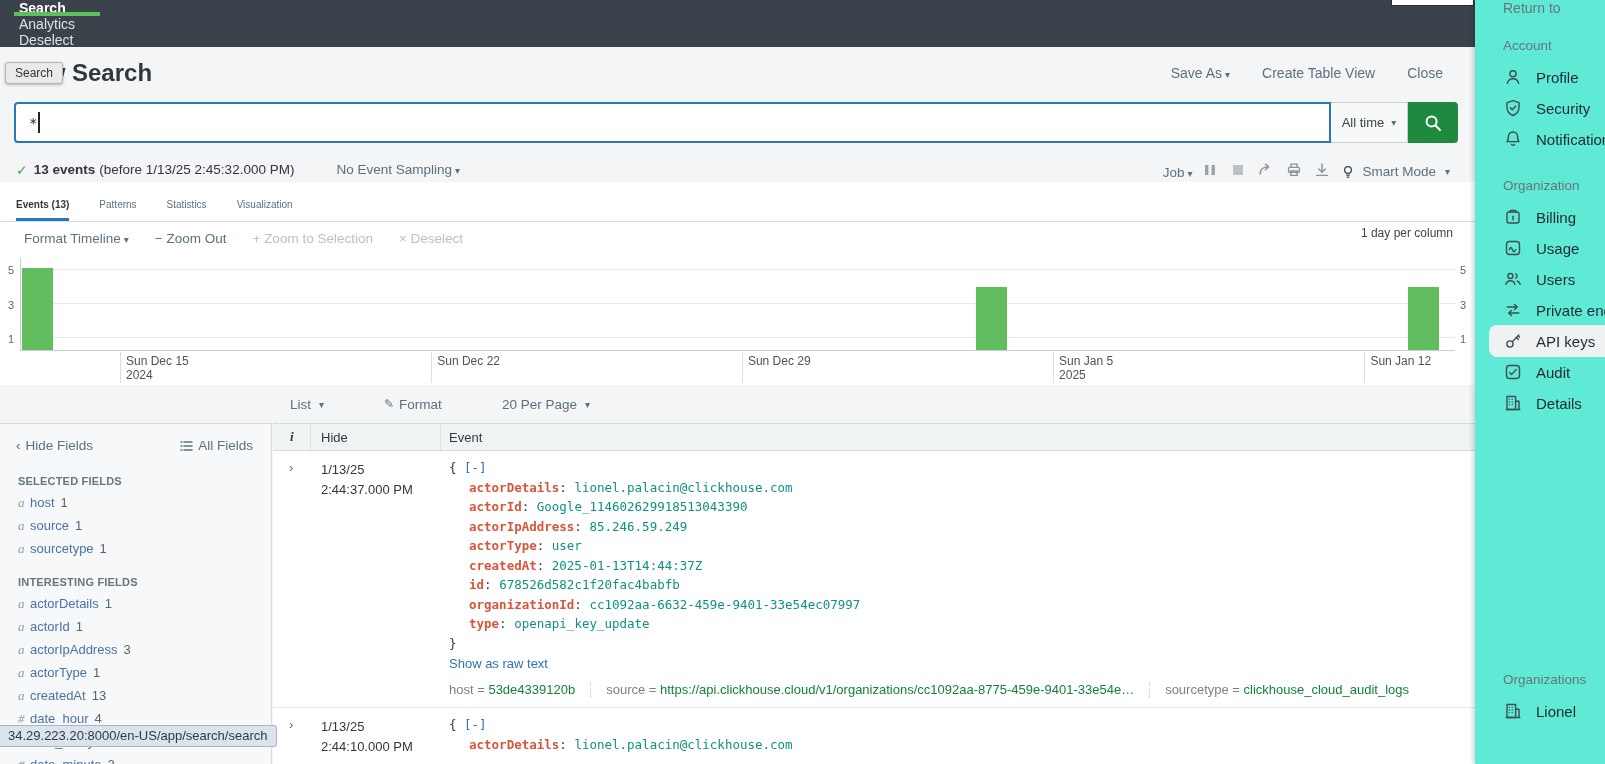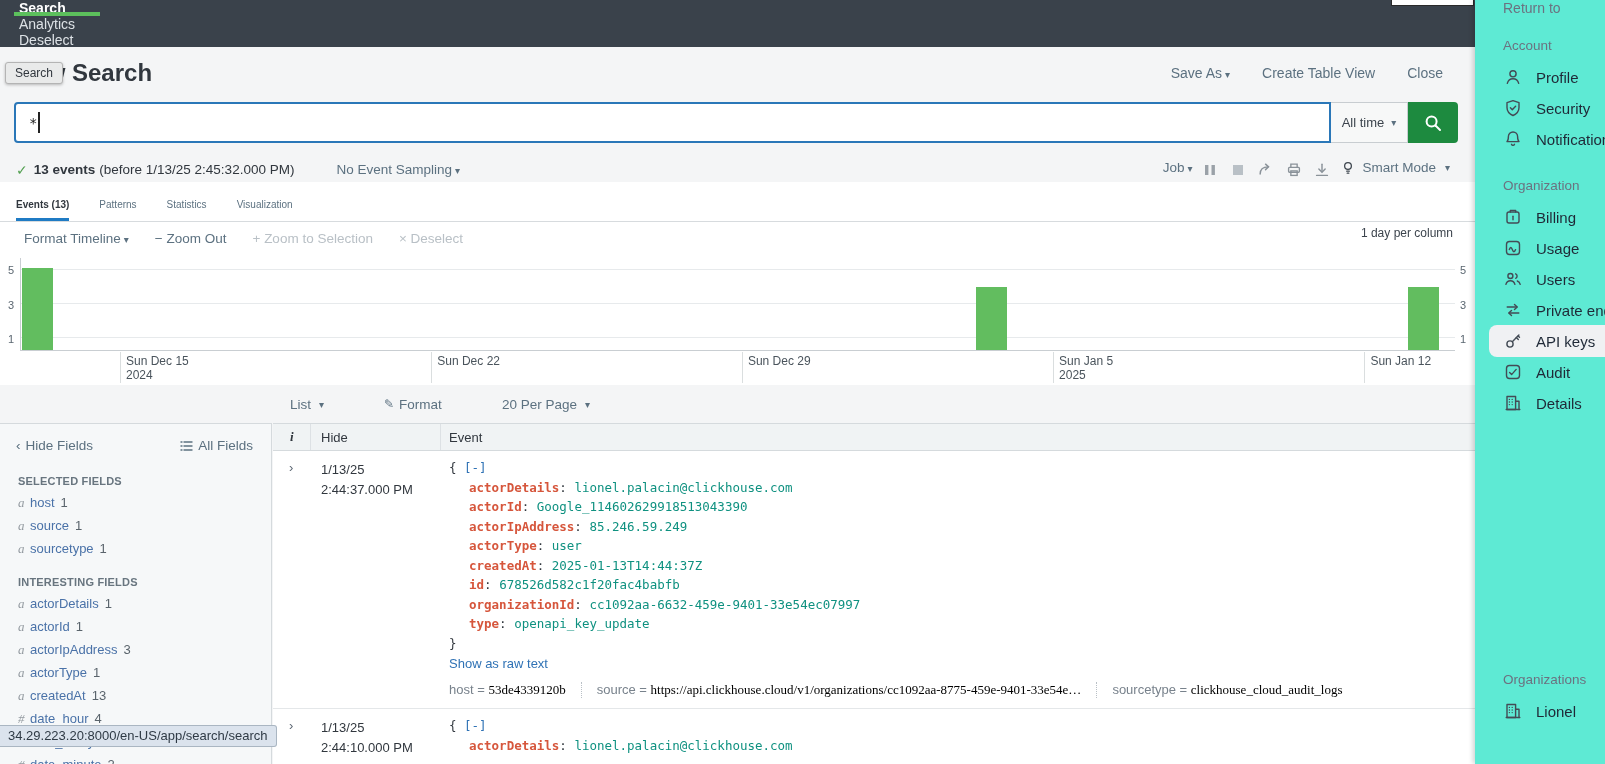--- a/index.html
+++ b/index.html
@@ -27,21 +27,21 @@
   .search-input { flex: 1; border: 2px solid #2a77b8; border-radius: 4px 0 0 4px; background: #fff; display: flex; align-items: center; padding: 0 13px; font-family: "DejaVu Sans Mono", monospace; font-size: 14px; color: #222; }
   .text-cursor { width: 2px; height: 21px; background: #222; margin-left: 1px; }
   .time-picker { width: 77px; border: 1px solid #c8cdd1; border-left: none; display: flex; align-items: center; justify-content: center; gap: 4px; color: #3c444d; font-size: 13px; background: #f7f8f8; cursor: pointer; }
   .search-btn { width: 50px; background: #1d8a3f; border: none; border-radius: 0 4px 4px 0; display: flex; align-items: center; justify-content: center; cursor: pointer; }
   
   .events-bar { position: absolute; left: 0; top: 100px; width: 1475px; height: 45px; display: flex; align-items: center; padding: 0 25px 0 16px; }
   .check-icon { color: #53a051; font-size: 14px; margin-right: 6px; }
   .events-count { font-weight: bold; font-size: 13.5px; color: #31373e; }
   .events-detail { font-size: 13.5px; color: #31373e; margin-left: 4px; }
   .sampling { margin-left: 42px; color: #5c7180; font-size: 13.5px; cursor: pointer; }
-  .bar-right { margin-left: auto; display: flex; align-items: flex-start; gap: 8px; }
+  .bar-right { margin-left: auto; display: flex; align-items: flex-end; gap: 8px; }
   .job-menu { color: #5c7180; font-size: 13.5px; cursor: pointer; }
   .tool-icon { width: 20px; height: 20px; display: inline-flex; align-items: center; justify-content: center; cursor: pointer; }
   .smart-mode { color: #5c7180; font-size: 13.5px; cursor: pointer; display: flex; align-items: center; gap: 6px; }
   
   .tabs-row { position: absolute; left: 0; top: 135px; width: 1475px; height: 40px; background: #fff; border-bottom: 1px solid #d7dbde; display: flex; align-items: flex-end; padding-left: 16px; gap: 30px; }
   .tab { font-size: 10px; color: #5c7180; padding-bottom: 11px; cursor: pointer; position: relative; white-space: nowrap; }
   .tab.active { color: #31373e; font-weight: bold; }
   .tab.active::after { content: ""; position: absolute; left: 0; right: 0; bottom: 0; height: 3px; background: #1f7bc4; }
   
   .timeline { position: absolute; left: 0; top: 175px; width: 1475px; height: 163px; background: #fff; }
@@ -88,21 +88,21 @@
   .json-line { white-space: nowrap; }
   .json-line.indent { padding-left: 20px; }
   .json-key { color: #d6563c; font-weight: bold; }
   .json-value { color: #0f9180; }
   .json-link { color: #2f72b5; cursor: pointer; }
   .raw-link { font-size: 13px; color: #2f72b5; margin-top: 3px; cursor: pointer; display: inline-block; }
   .row-fields { display: flex; margin-top: 10px; font-size: 13px; color: #4a5560; }
   .sel-field { padding-right: 15px; white-space: nowrap; }
   .sel-field + .sel-field { border-left: 1px dotted #b9c0c6; padding-left: 15px; }
   .sf-name, .sf-eq { color: #78828c; }
-  .sf-val { color: #000000; font-family: Liberation Serif, serif; }
+  .sf-val { color: #15803d; }
   
   .browser-status { position: absolute; left: 0; bottom: 17px; background: #dbe3ed; border: 1px solid #aab6c2; border-left: none; padding: 2px 9px 3px 8px; font-size: 13px; color: #2f3a45; border-radius: 0 3px 3px 0; z-index: 10; }
   
   .right-panel { position: absolute; left: 1475px; top: 0; width: 130px; height: 764px; background: #5eead4; box-shadow: -2px 0 5px rgba(0,0,0,.18); overflow: hidden; }
   .rp-return { position: absolute; top: 0; left: 28px; font-size: 14px; color: #6b7280; white-space: nowrap; cursor: pointer; }
   .rp-group { position: absolute; left: 28px; width: 160px; }
   .rp-header { font-size: 13.5px; color: #6b7280; margin-bottom: 13px; white-space: nowrap; }
   .rp-item { display: flex; align-items: center; gap: 13px; height: 22px; margin-bottom: 9px; white-space: nowrap; cursor: pointer; position: relative; font-size: 15px; color: #1f2937; }
   .rp-item.active::before { content: ""; position: absolute; left: -14px; top: -5px; bottom: -5px; width: 140px; background: #f0f1f3; border-radius: 8px; z-index: 0; }
   .rp-icon { width: 20px; height: 20px; flex: 0 0 20px; position: relative; z-index: 1; }

